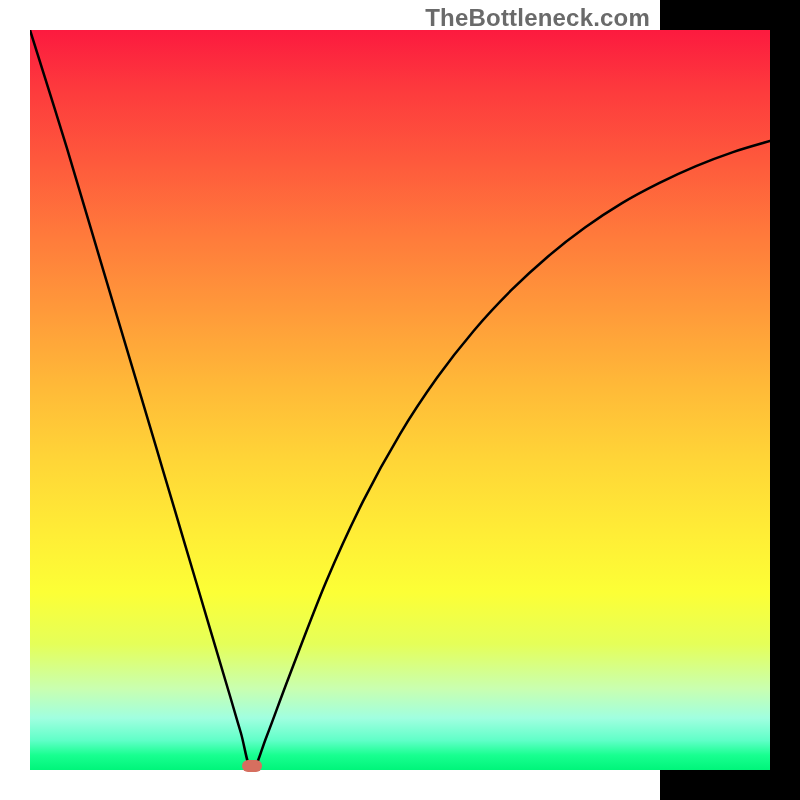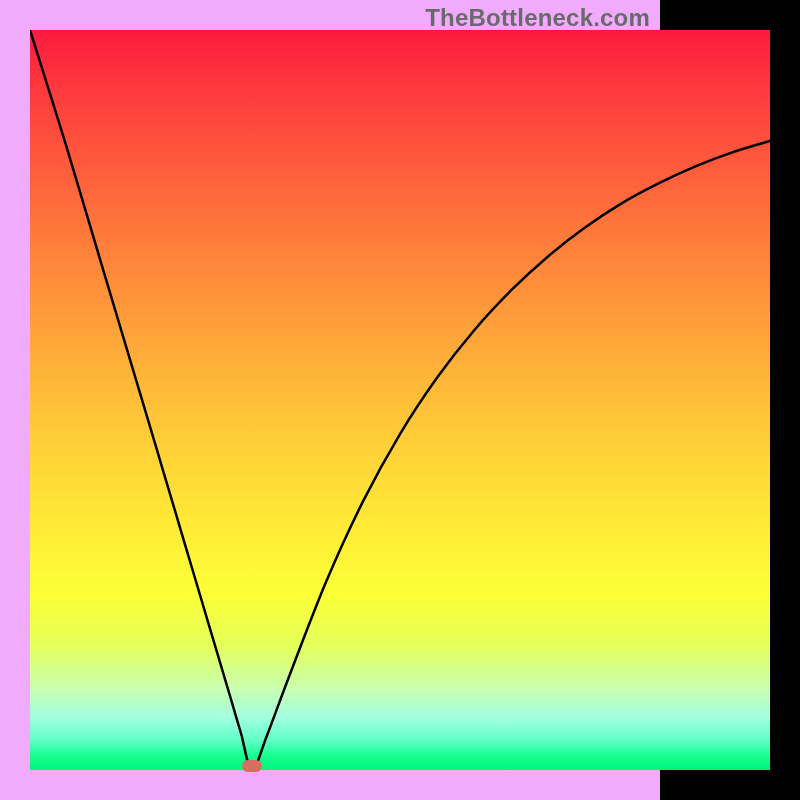--- a/index.html
+++ b/index.html
@@ -1,21 +1,21 @@
 <!DOCTYPE html>
 <html><head>
 <meta charset="utf-8">
 <style>
   * { margin: 0; padding: 0; box-sizing: border-box; }
   html, body { width: 800px; height: 800px; overflow: hidden; background: #000; }
   .frame {
     position: relative;
     width: 660px;
     height: 800px;
-    background: #f0abfc;
+    background: #ffffff;
   }
   .watermark {
     position: absolute;
     top: 4px;
     right: 10px;
     font-family: Arial, Helvetica, sans-serif;
     font-size: 24px;
     font-weight: bold;
     color: #6a6a6a;
     letter-spacing: 0.2px;

